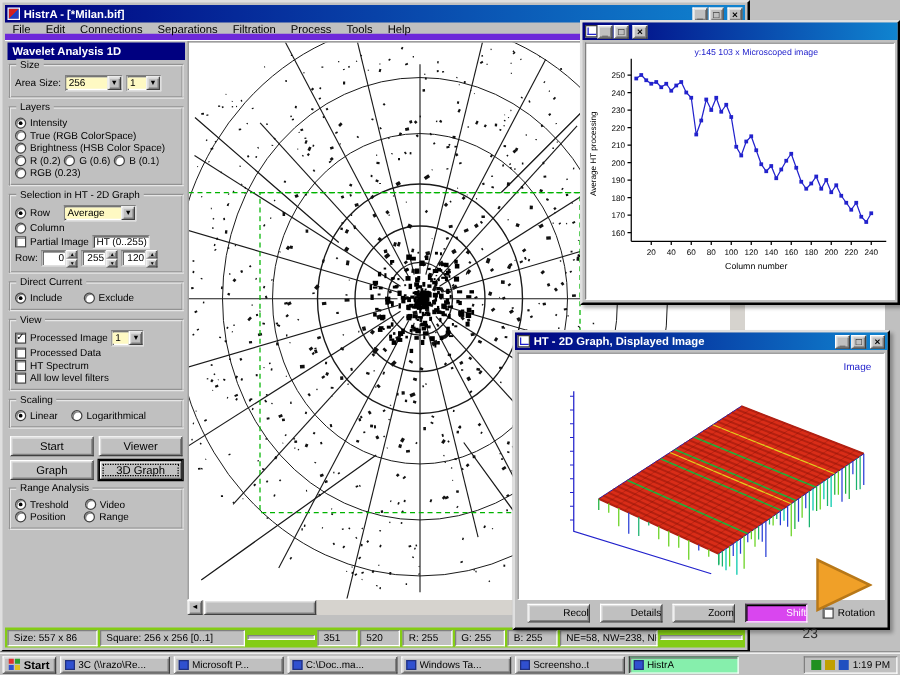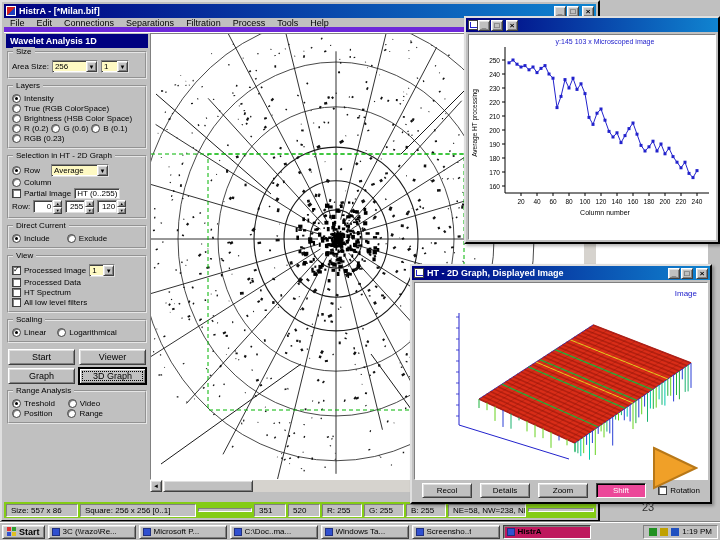--- a/index.html
+++ b/index.html
@@ -65,35 +65,35 @@
   .win{position:absolute;background:#c0c0c0;border:2px solid;border-color:#dfdfdf #000 #000 #dfdfdf;box-shadow:2px 2px 3px rgba(0,0,0,.3);}
   .win .titlebar2{height:14px;background:linear-gradient(90deg,#000080,#1084d0);display:flex;align-items:center;padding:0 2px;color:#fff;}
   .win .titlebar2 .title{font-size:9px;font-weight:bold;margin-left:3px;flex:1;white-space:nowrap;overflow:hidden;}
   .winicon{width:10px;height:10px;background:#fff;border:1px solid #404040;position:relative;}
   .winicon::after{content:"";position:absolute;left:1px;bottom:1px;width:6px;height:5px;border-left:1px solid #2222cc;border-bottom:1px solid #2222cc;}
   .win1d{left:462px;top:14px;width:256px;height:228px;}
   .win2d{left:408px;top:262px;width:302px;height:240px;}
   .client{position:absolute;left:2px;right:2px;bottom:2px;top:16px;background:#fff;border:1px solid;border-color:#808080 #fff #fff #808080;overflow:hidden;}
   .win2d .client{bottom:22px;}
   .btnbar{position:absolute;left:2px;right:2px;bottom:2px;height:20px;background:#c0c0c0;display:flex;align-items:center;gap:8px;padding:0 8px;}
-  .btnbar .pbtn{width:50px;height:15px;font-size:8px;line-height:13px;}
-  .pbtn.dark{background:#ec4899;color:#fff;border-color:#404040 #fff #fff #404040;box-shadow:inset 1px 1px 0 #000;}
+  .btnbar .pbtn{width:50px;height:15px;font-size:8px;line-height:13px;text-align:right;}
+  .pbtn.dark{background:#d946ef;color:#fff;border-color:#404040 #fff #fff #404040;box-shadow:inset 1px 1px 0 #000;}
   .image-label{position:absolute;right:10px;top:6px;color:#2222cc;font-size:8px;}
 
   
   .taskbar{position:absolute;left:0;bottom:0;width:720px;height:18px;background:#c0c0c0;border-top:1px solid #fff;box-shadow:0 -1px 0 #808080;display:flex;align-items:center;gap:3px;padding:0 2px;z-index:40;}
   .startbtn{display:flex;align-items:center;gap:3px;height:14px;padding:0 4px;font-weight:bold;font-size:9px;}
   .winlogo{display:grid;grid-template-columns:4px 4px;grid-template-rows:4px 4px;gap:1px;}
   .winlogo span:nth-child(1){background:#e03030;}
   .winlogo span:nth-child(2){background:#30a030;}
   .winlogo span:nth-child(3){background:#3050d0;}
   .winlogo span:nth-child(4){background:#e0c020;}
   .taskbtns{display:flex;gap:3px;flex:1;overflow:hidden;}
   .taskbtn{display:flex;align-items:center;gap:3px;height:14px;width:88px;padding:0 3px;font-size:8px;overflow:hidden;}
-  .taskbtn.active{border-color:#404040 #fff #fff #404040;box-shadow:inset 1px 1px 0 #808080;background:#be185d;font-weight:bold;}
+  .taskbtn.active{border-color:#404040 #fff #fff #404040;box-shadow:inset 1px 1px 0 #808080;background:#86efac;font-weight:normal;}
   .task-ico{width:8px;height:8px;min-width:8px;background:#3050d0;border:1px solid #203080;}
   .task-label{white-space:nowrap;overflow:hidden;}
   .tray{display:flex;align-items:center;gap:3px;height:14px;padding:0 5px;border:1px solid;border-color:#808080 #fff #fff #808080;font-size:8px;}
   .tray-ico{width:8px;height:8px;}
   .tray-ico.i1{background:#209020;}
   .tray-ico.i2{background:#c0a000;}
   .tray-ico.i3{background:#2050c0;}
 
   
   .slide-num{position:absolute;left:642px;top:501px;font-size:11px;color:#303030;z-index:45;}

